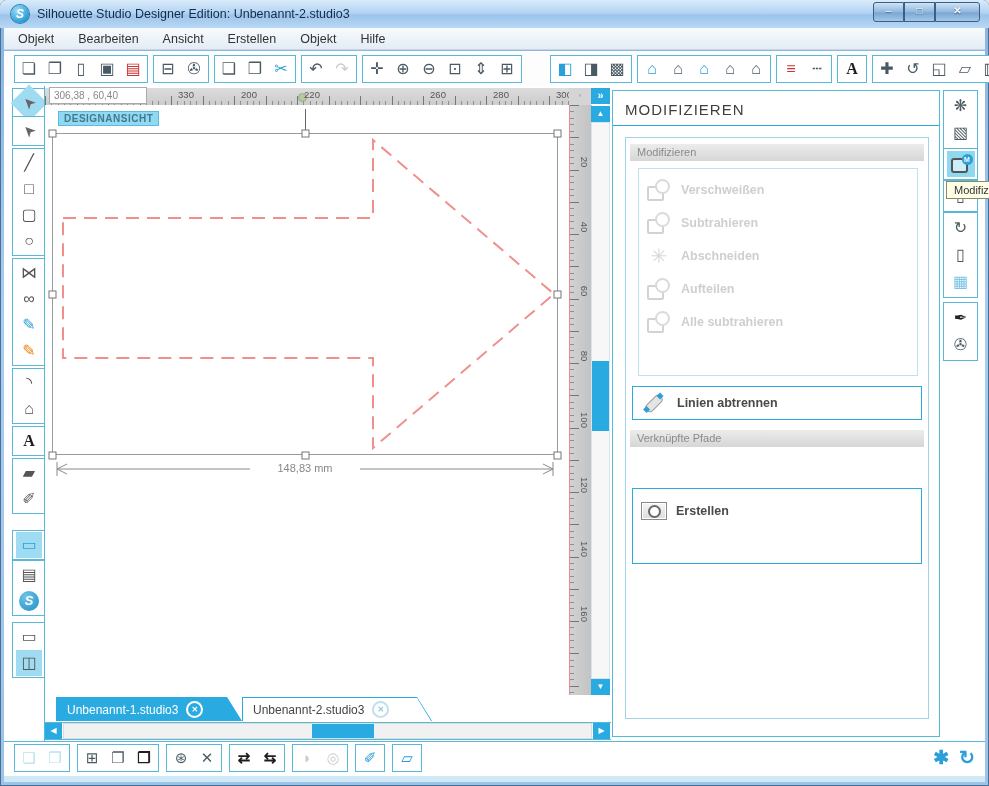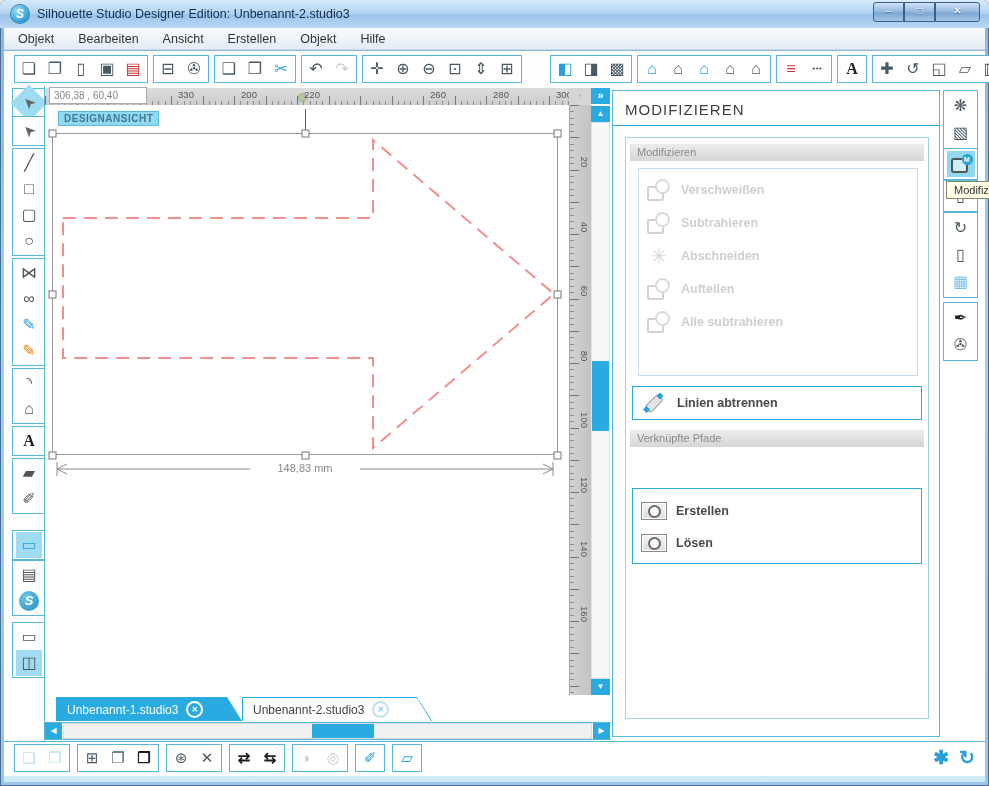--- a/index.html
+++ b/index.html
@@ -612,26 +612,20 @@
         <span class="mod-active-label" data-name="detach-lines-label">Linien abtrennen</span>
       </div>
       <div class="sec-header" id="paths-header" data-name="paths-section-header">Verknüpfte Pfade</div>
       <div id="paths-buttons" data-name="paths-buttons-group">
           <div class="path-btn" data-name="paths-create-button">
             <span class="path-icon" data-name="create-icon">
               <i class="pc"></i>
             </span>
             <span class="path-label">Erstellen</span>
           </div>
-          <div class="path-btn" data-name="paths-release-button">
-            <span class="path-icon" data-name="release-icon">
-              <i class="pc"></i>
-            </span>
-            <span class="path-label">Lösen</span>
-          </div>
         </div>
     </div>
   </div>
 
   <div id="right-col" data-name="right-panel-toolbar">
       <div class="rt-group" data-name="rt-panels-a-group">
         <div class="rt-btn " data-name="trace-panel-button">❋</div>
         <div class="rt-btn " data-name="pattern-panel-button">▧</div>
       </div>
       <div class="rt-group" data-name="rt-panels-modify-group">

